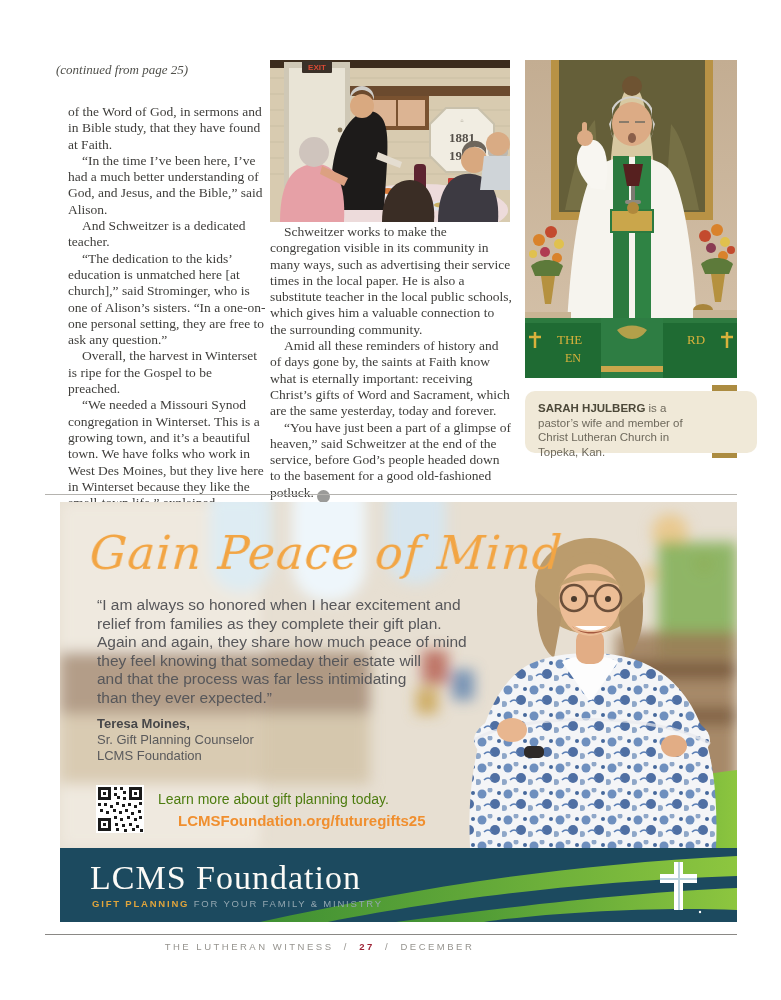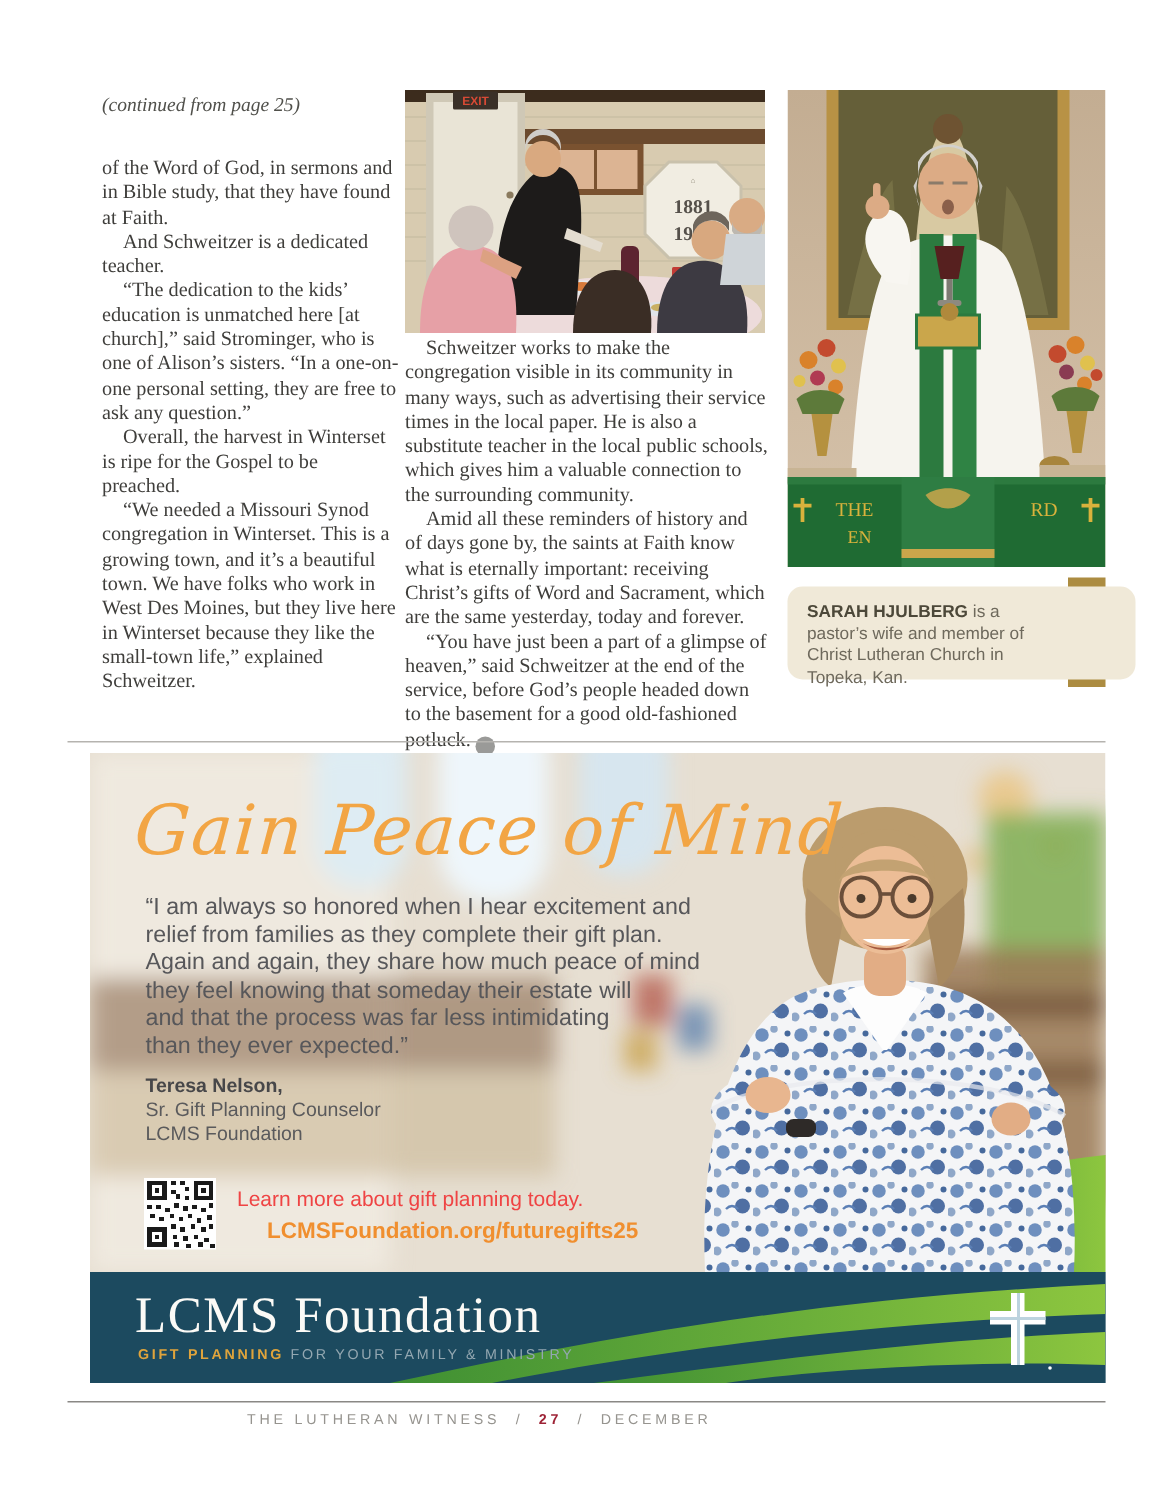--- a/index.html
+++ b/index.html
@@ -1,19 +1,19 @@
 <!DOCTYPE html>
 <html><head>
 <meta charset="utf-8">
 <style>
   html,body{margin:0;padding:0;background:#ffffff;}
   #page{position:relative;width:781px;height:1000px;background:#ffffff;overflow:hidden;
         font-family:"Liberation Sans",sans-serif;}
   
-  .continued{position:absolute;left:68px;top:62px;font:italic 13px/16px "Liberation Serif",serif;color:#50504b;}
+  .continued{position:absolute;left:56px;top:62px;font:italic 13px/16px "Liberation Serif",serif;color:#50504b;}
   .col{position:absolute;color:#3f3e3b;font-family:"Liberation Serif",serif;}
   .col p{margin:0;font-size:13.5px;line-height:16.3px;}
   .col p.ind{text-indent:14px;}
   #col1{left:68px;top:104px;width:199px;}
   #col2{left:270px;top:224px;width:242px;}
   .lw-mark{display:inline-block;width:13px;height:13px;border-radius:50%;background:#9a9a98;color:#fff;
            font:bold 7px/13px "Liberation Sans",sans-serif;text-align:center;vertical-align:-2px;letter-spacing:0;}
   .photo{position:absolute;display:block;}
   
   #caption-box{position:absolute;left:525px;top:391px;width:232px;height:62px;background:#f0e9d8;border-radius:10px;}
@@ -24,21 +24,21 @@
   
   #ad{position:absolute;left:60px;top:502px;width:677px;height:420px;}
   #ad-photo{position:absolute;left:0;top:0;}
   #ad-headline{position:absolute;left:30px;top:26px;font:italic 46px/50px "DejaVu Serif",serif;color:#f2a544;
                transform:skewX(-4deg);letter-spacing:1px;}
   #ad-quote{position:absolute;left:37px;top:94px;font-size:15.5px;line-height:18.6px;color:#57575a;}
   #ad-attrib{position:absolute;left:37px;top:214px;font-size:13px;line-height:16px;color:#5a5a5c;}
   #ad-attrib .att-name{font-weight:bold;color:#474749;}
   #qr{position:absolute;left:36px;top:283px;}
   #ad-cta{position:absolute;left:98px;top:287px;font-size:14px;line-height:21px;}
-  #ad-cta .cta-line{color:#ef4444;}
+  #ad-cta .cta-line{color:#4d7c0f;}
   #ad-cta .cta-url{color:#f08f2f;font-weight:bold;font-size:15px;margin-left:20px;}
   #band{position:absolute;left:0;top:346px;width:677px;height:74px;background:#1c4a5f;}
   #band svg{position:absolute;left:0;top:0;}
   #brand{position:absolute;left:30px;top:12px;color:#fbfaf6;font:34px/36px "Liberation Serif",serif;letter-spacing:1px;}
   #tagline{position:absolute;left:32px;top:50px;font-size:9.5px;letter-spacing:1.8px;}
   #tagline .tag-bold{color:#dfa43c;font-weight:bold;}
   #tagline .tag-rest{color:#93a7b1;}
   
   #footer-text{position:absolute;left:0;top:941px;width:639px;text-align:center;font-size:9.5px;
                letter-spacing:2.5px;color:#96948f;}
@@ -46,20 +46,21 @@
 </style>
 </head>
 <body>
 
 <div id="page">
 
   <div class="continued">(continued from page 25)</div>
 
   <div id="col1" class="col">
     <p>of the Word of God, in sermons and in Bible study, that they have found at Faith.</p>
+    <p class="ind">“In the time I’ve been here, I’ve had a much better understanding of God, and Jesus, and the Bible,” said Alison.</p>
     <p class="ind">And Schweitzer is a dedicated teacher.</p>
     <p class="ind">“The dedication to the kids’ education is unmatched here [at church],” said Strominger, who is one of Alison’s sisters. “In a one-on-one personal setting, they are free to ask any question.”</p>
     <p class="ind">Overall, the harvest in Winterset is ripe for the Gospel to be preached.</p>
     <p class="ind">“We needed a Missouri Synod congregation in Winterset. This is a growing town, and it’s a beautiful town. We have folks who work in West Des Moines, but they live here in Winterset because they like the small-town life,” explained Schweitzer.</p>
   </div>
 
   <svg class="photo" style="left:270px;top:60px;" width="240" height="162" viewBox="0 0 240 162">
     <rect width="240" height="162" fill="#d8cbb0"></rect>
     <g stroke="#cabfa4" stroke-width="1">
       <line x1="0" y1="18" x2="240" y2="18"></line>
@@ -289,21 +290,21 @@
     <div id="ad-quote">
       <div class="ql">“I am always so honored when I hear excitement and</div>
       <div class="ql">relief from families as they complete their gift plan.</div>
       <div class="ql">Again and again, they share how much peace of mind</div>
       <div class="ql">they feel knowing that someday their estate will</div>
       <div class="ql">and that the process was far less intimidating</div>
       <div class="ql">than they ever expected.”</div>
     </div>
 
     <div id="ad-attrib">
-      <div class="att-name">Teresa Nelson,</div>
+      <div class="att-name">Teresa Moines,</div>
       <div>Sr. Gift Planning Counselor</div>
       <div>LCMS Foundation</div>
     </div>
 
     <svg id="qr" width="48" height="48" viewBox="0 0 48 48" shape-rendering="crispEdges">
       <rect width="48" height="48" fill="#ffffff"></rect>
       <g fill="#1a1a1a">
         <rect x="2" y="2" width="13" height="13"></rect>
           <rect x="33" y="2" width="13" height="13"></rect>
           <rect x="2" y="33" width="13" height="13"></rect>

